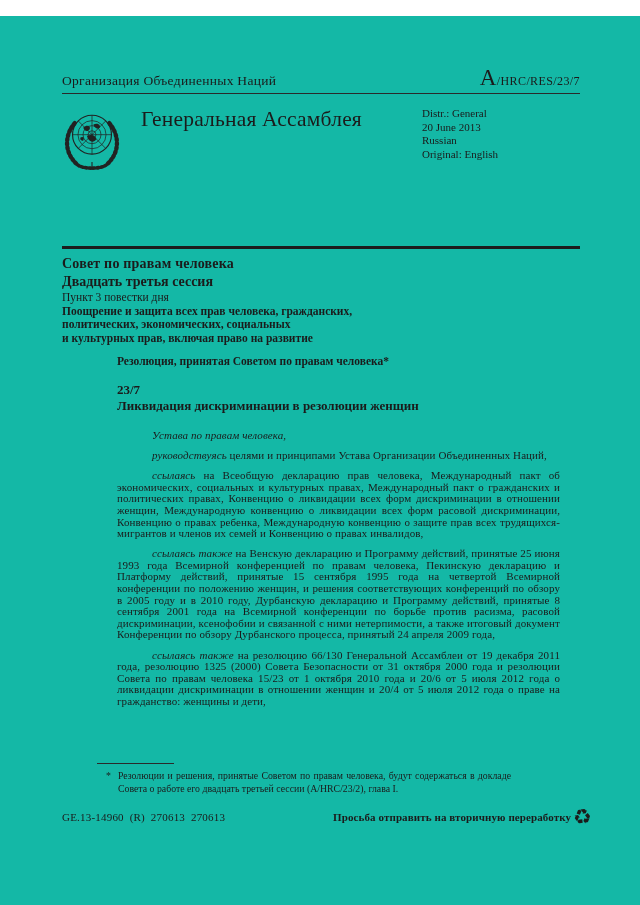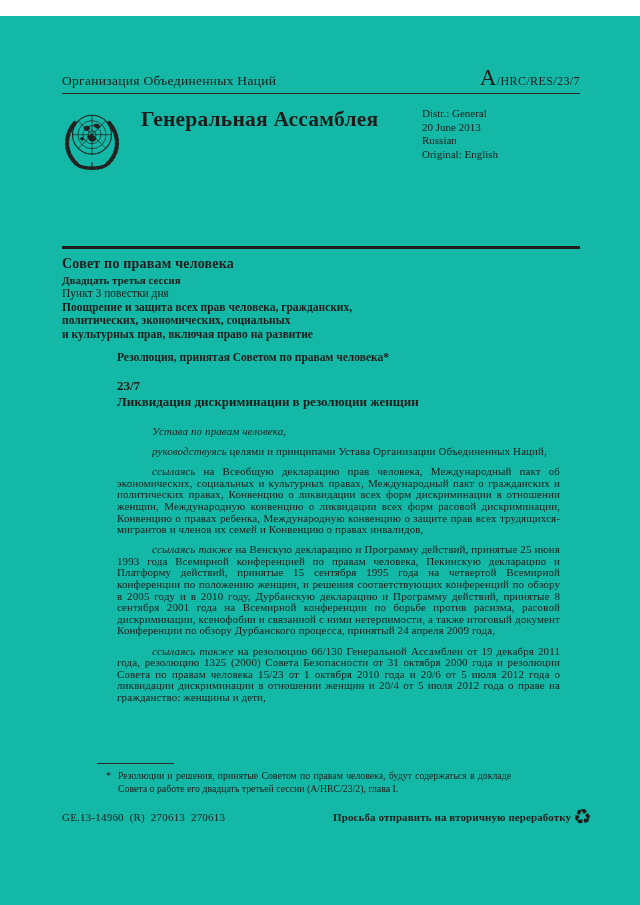--- a/index.html
+++ b/index.html
@@ -20,29 +20,29 @@
     display:flex; justify-content:space-between; align-items:flex-end;
     border-bottom:1.5px solid #2a2a2a; padding-bottom:4px;
   }
   .org-name { font-size:13.5px; letter-spacing:0.3px; }
   .doc-symbol { font-size:12px; letter-spacing:0.4px; white-space:nowrap; }
   .doc-symbol .big-a { font-size:23px; line-height:14px; }
 
   
   .banner-row { display:flex; margin-top:9px; }
   .emblem-wrap { width:72px; height:72px; margin-left:-6px; flex:0 0 auto; }
-  .assembly-title { font-size:21.5px; font-weight:bold; margin:4px 0 0 13px; letter-spacing:0.2px; }
+  .assembly-title { font-size:21.5px; font-weight:normal; margin:4px 0 0 13px; letter-spacing:0.2px; }
   .distr-block { margin-left:auto; width:158px; font-size:11px; line-height:13.5px; margin-top:4px; }
 
   .thick-rule { height:2.5px; background:#1c1c1c; margin-top:71px; }
 
   
   .session-block { margin-top:7px; }
   .council-title { font-size:14px; font-weight:bold; letter-spacing:0.2px; }
-  .session-line { font-size:11px; font-weight:bold; margin-top:2px; }
+  .session-line { font-size:14px; font-weight:bold; margin-top:2px; }
   .agenda-item { font-size:11.5px; margin-top:1.5px; }
   .agenda-title { font-size:11.5px; font-weight:bold; line-height:13.5px; margin-top:1.5px; }
 
   
   .res-block { margin:10px 20px 0 55px; }
   .res-heading { font-size:11.5px; font-weight:bold; margin-top:1px; }
   .res-number { font-size:13px; font-weight:bold; margin-top:15px; }
   .res-title { font-size:13px; font-weight:bold; line-height:15px; }
   .body-par {
     font-size:11px; line-height:11.6px; text-align:justify;

